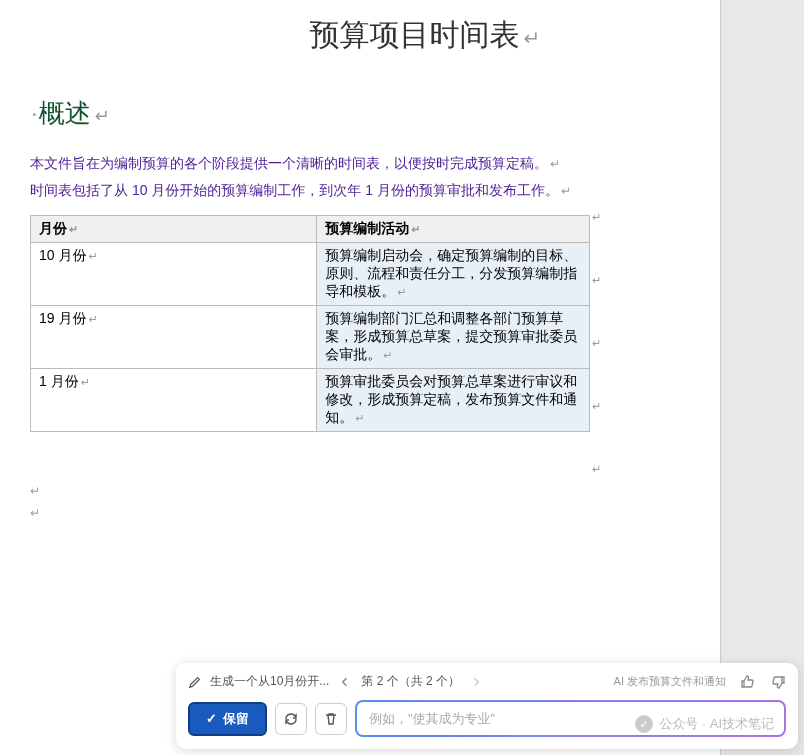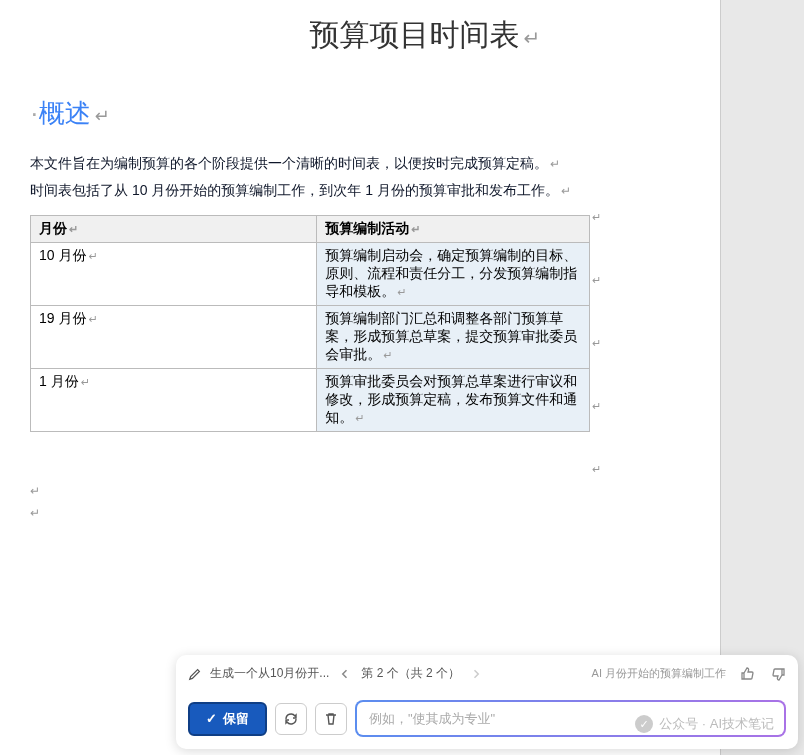--- a/index.html
+++ b/index.html
@@ -32,30 +32,30 @@
       color: #333;
       text-align: center;
       margin-top: 15px;
       margin-bottom: 40px;
       font-weight: 400;
       margin-left: 130px;
     }
     .doc-title::after { content: "↵"; color: #999; font-size: 20px; margin-left: 4px; }
     .section-heading {
       font-size: 26px;
-      color: #3b82f6;
+      color: #14532d;
       margin-top: 25px;
       margin-bottom: 20px;
       font-weight: 400;
     }
     .section-heading::before { content: "·"; color: #aaa; margin-right: 0; }
     .section-heading::after { content: "↵"; color: #999; font-size: 18px; margin-left: 4px; }
     .body-para {
       font-size: 14px;
-      color: #0f172a;
+      color: #4c1d95;
       line-height: 1.8;
       margin-bottom: 2px;
     }
     .body-para::after { content: "↵"; color: #999; font-size: 12px; margin-left: 2px; }
     .schedule-table {
       border-collapse: collapse;
       width: 560px;
       margin-top: 10px;
       font-size: 14px;
     }
@@ -95,21 +95,21 @@
       border-radius: 10px;
       box-shadow: 0 2px 12px rgba(0,0,0,0.15);
       padding: 10px 12px 12px 12px;
     }
     .ai-bar-top {
       display: flex;
       align-items: center;
       gap: 8px;
       font-size: 12px;
       color: #555;
-      margin-bottom: 18px;
+      margin-bottom: 10px;
     }
     .pencil-icon { width: 14px; height: 14px; }
     .nav-chev {
       width: 16px; height: 16px;
       display: inline-flex; align-items: center; justify-content: center;
       color: #888;
       cursor: pointer;
     }
     .nav-chev.disabled { color: #ccc; cursor: default; }
     .ai-bar-top .spacer { flex: 1; }
@@ -246,21 +246,21 @@
           <path d="M10 3l-5 5 5 5"></path>
         </svg>
     </span>
     <span>第 2 个（共 2 个）</span>
     <span class="nav-chev disabled">
       <svg viewBox="0 0 16 16" width="12" height="12" fill="none" stroke="currentColor" stroke-width="2">
           <path d="M6 3l5 5-5 5"></path>
         </svg>
     </span>
     <span class="spacer"></span>
-    <span class="disclaimer">AI 月份开始的预算编制工作</span>
+    <span class="disclaimer">AI 发布预算文件和通知</span>
     <svg class="thumb" viewBox="0 0 16 16" fill="none" stroke="currentColor" stroke-width="1.3">
         <path d="M2 7h2v6H2zM4 7l3-5c1 0 2 1 1.5 2.5L8 6h4c1 0 1 1 1 1l-1 5c0 1-1 1-1 1H4z"></path>
       </svg>
     <svg class="thumb" viewBox="0 0 16 16" fill="none" stroke="currentColor" stroke-width="1.3">
         <path d="M14 9h-2V3h2zM12 9l-3 5c-1 0-2-1-1.5-2.5L8 10H4c-1 0-1-1-1-1l1-5c0-1 1-1 1-1h7z"></path>
       </svg>
   </div>
   <div class="ai-bar-bottom">
     <button class="keep-btn">
       <span class="check">✓</span>

